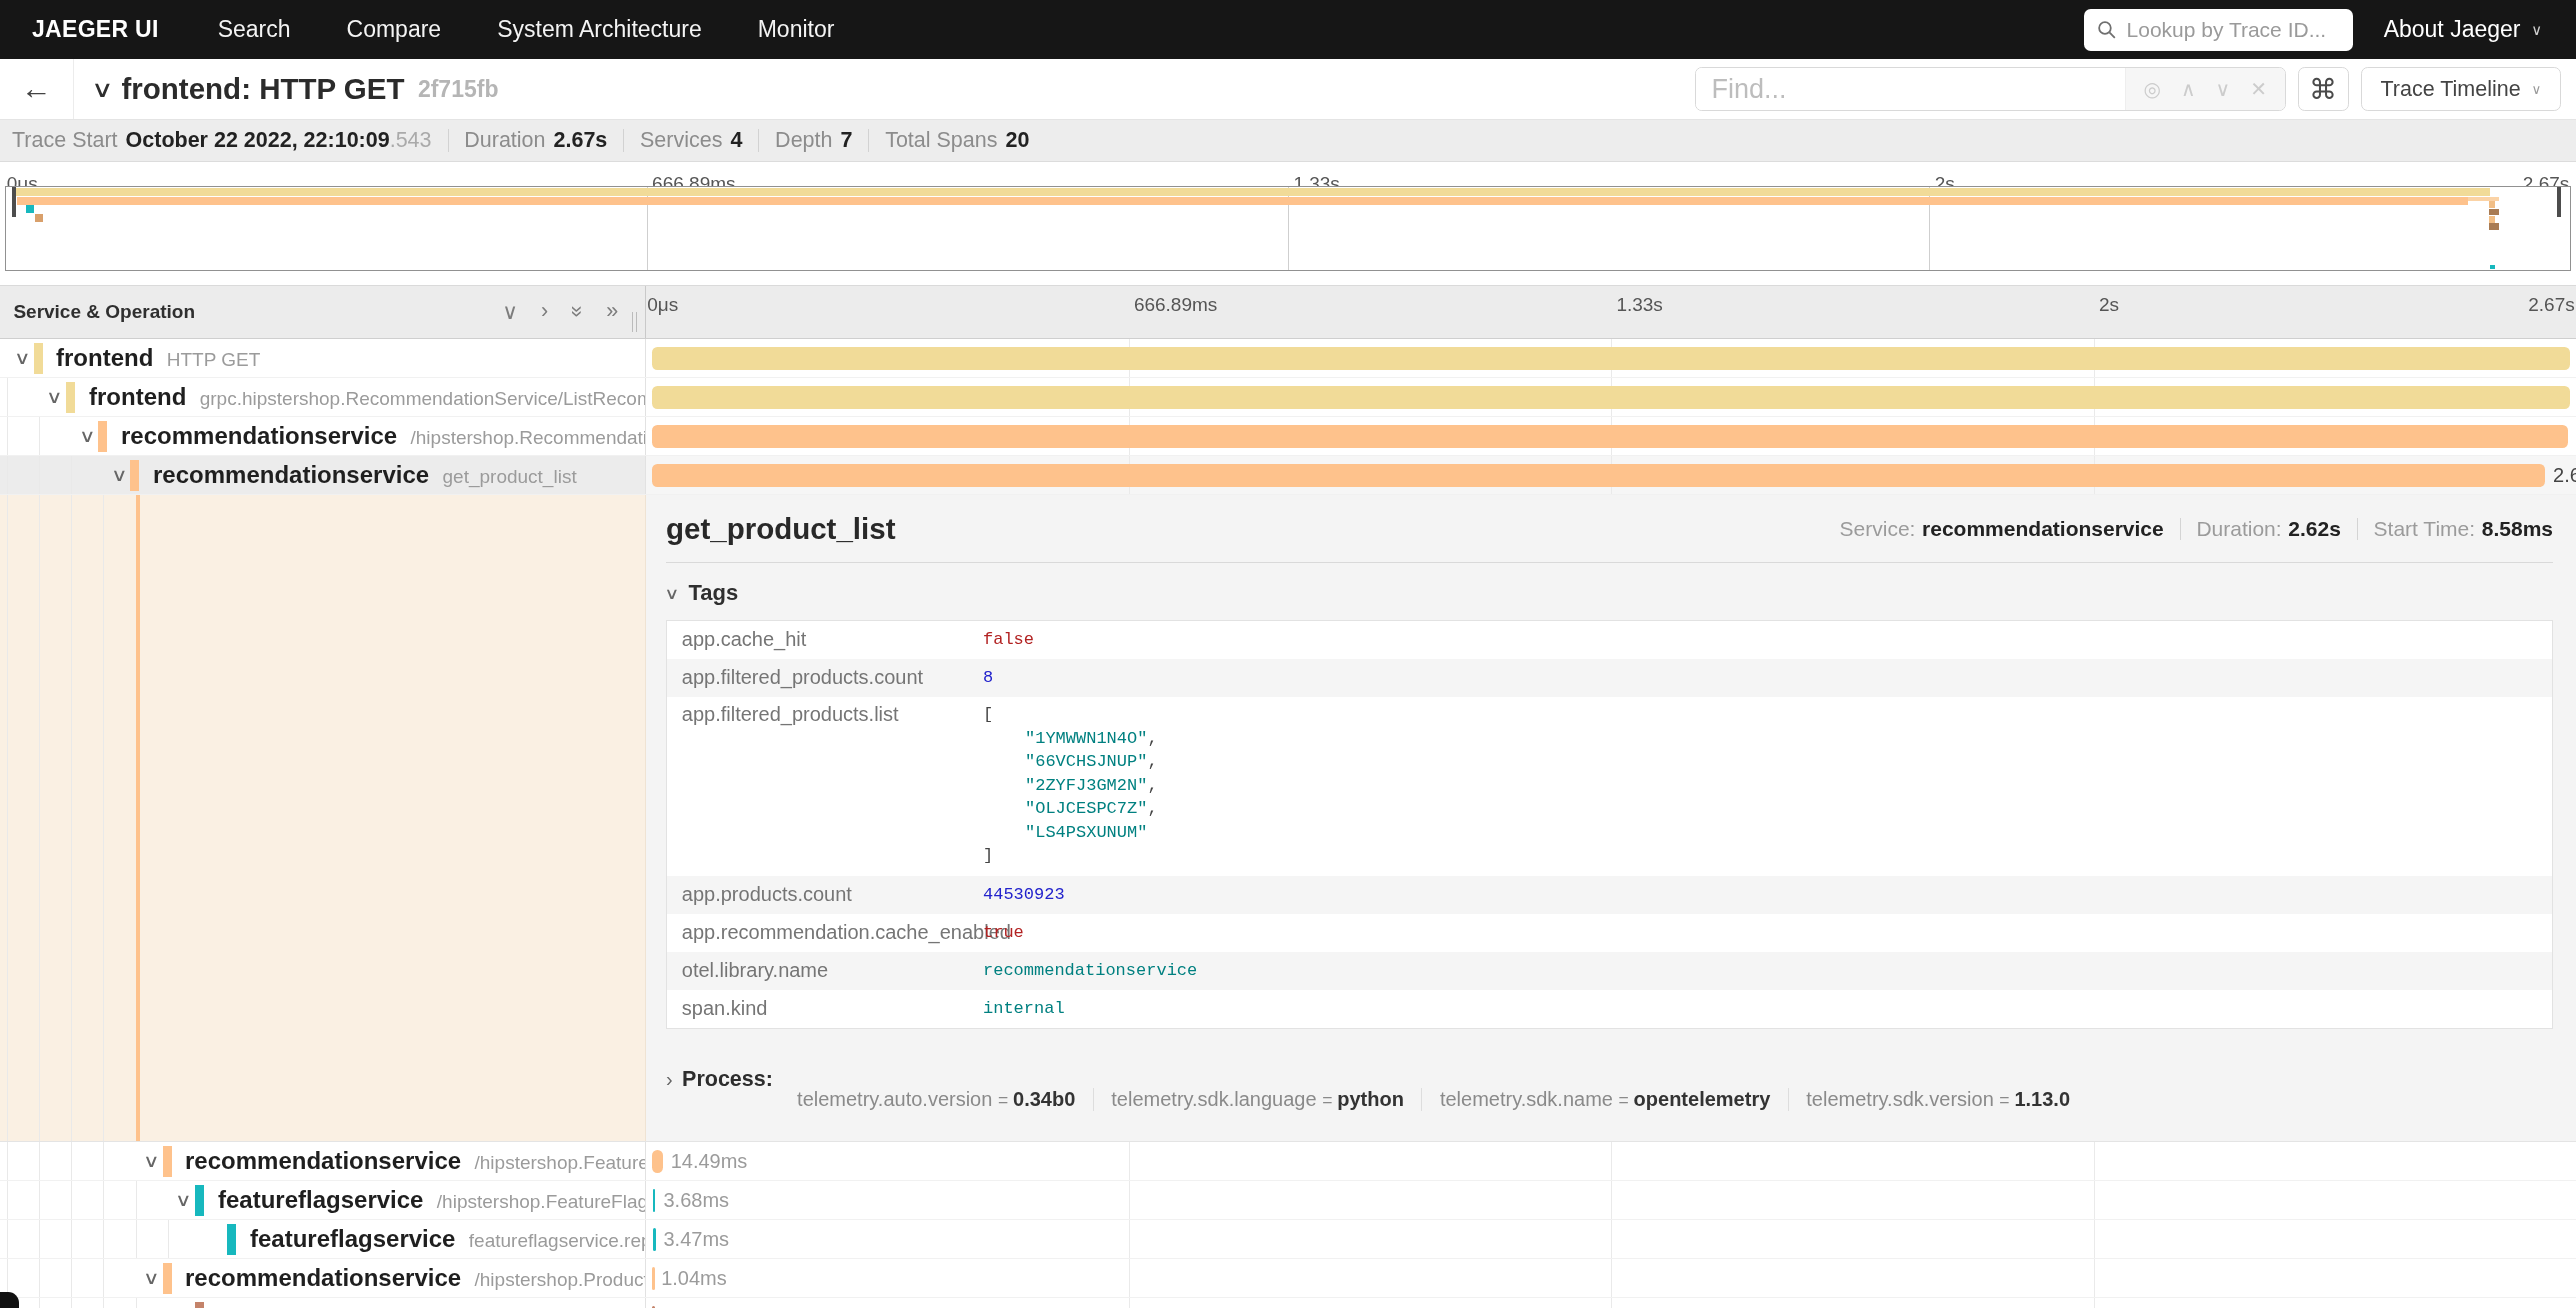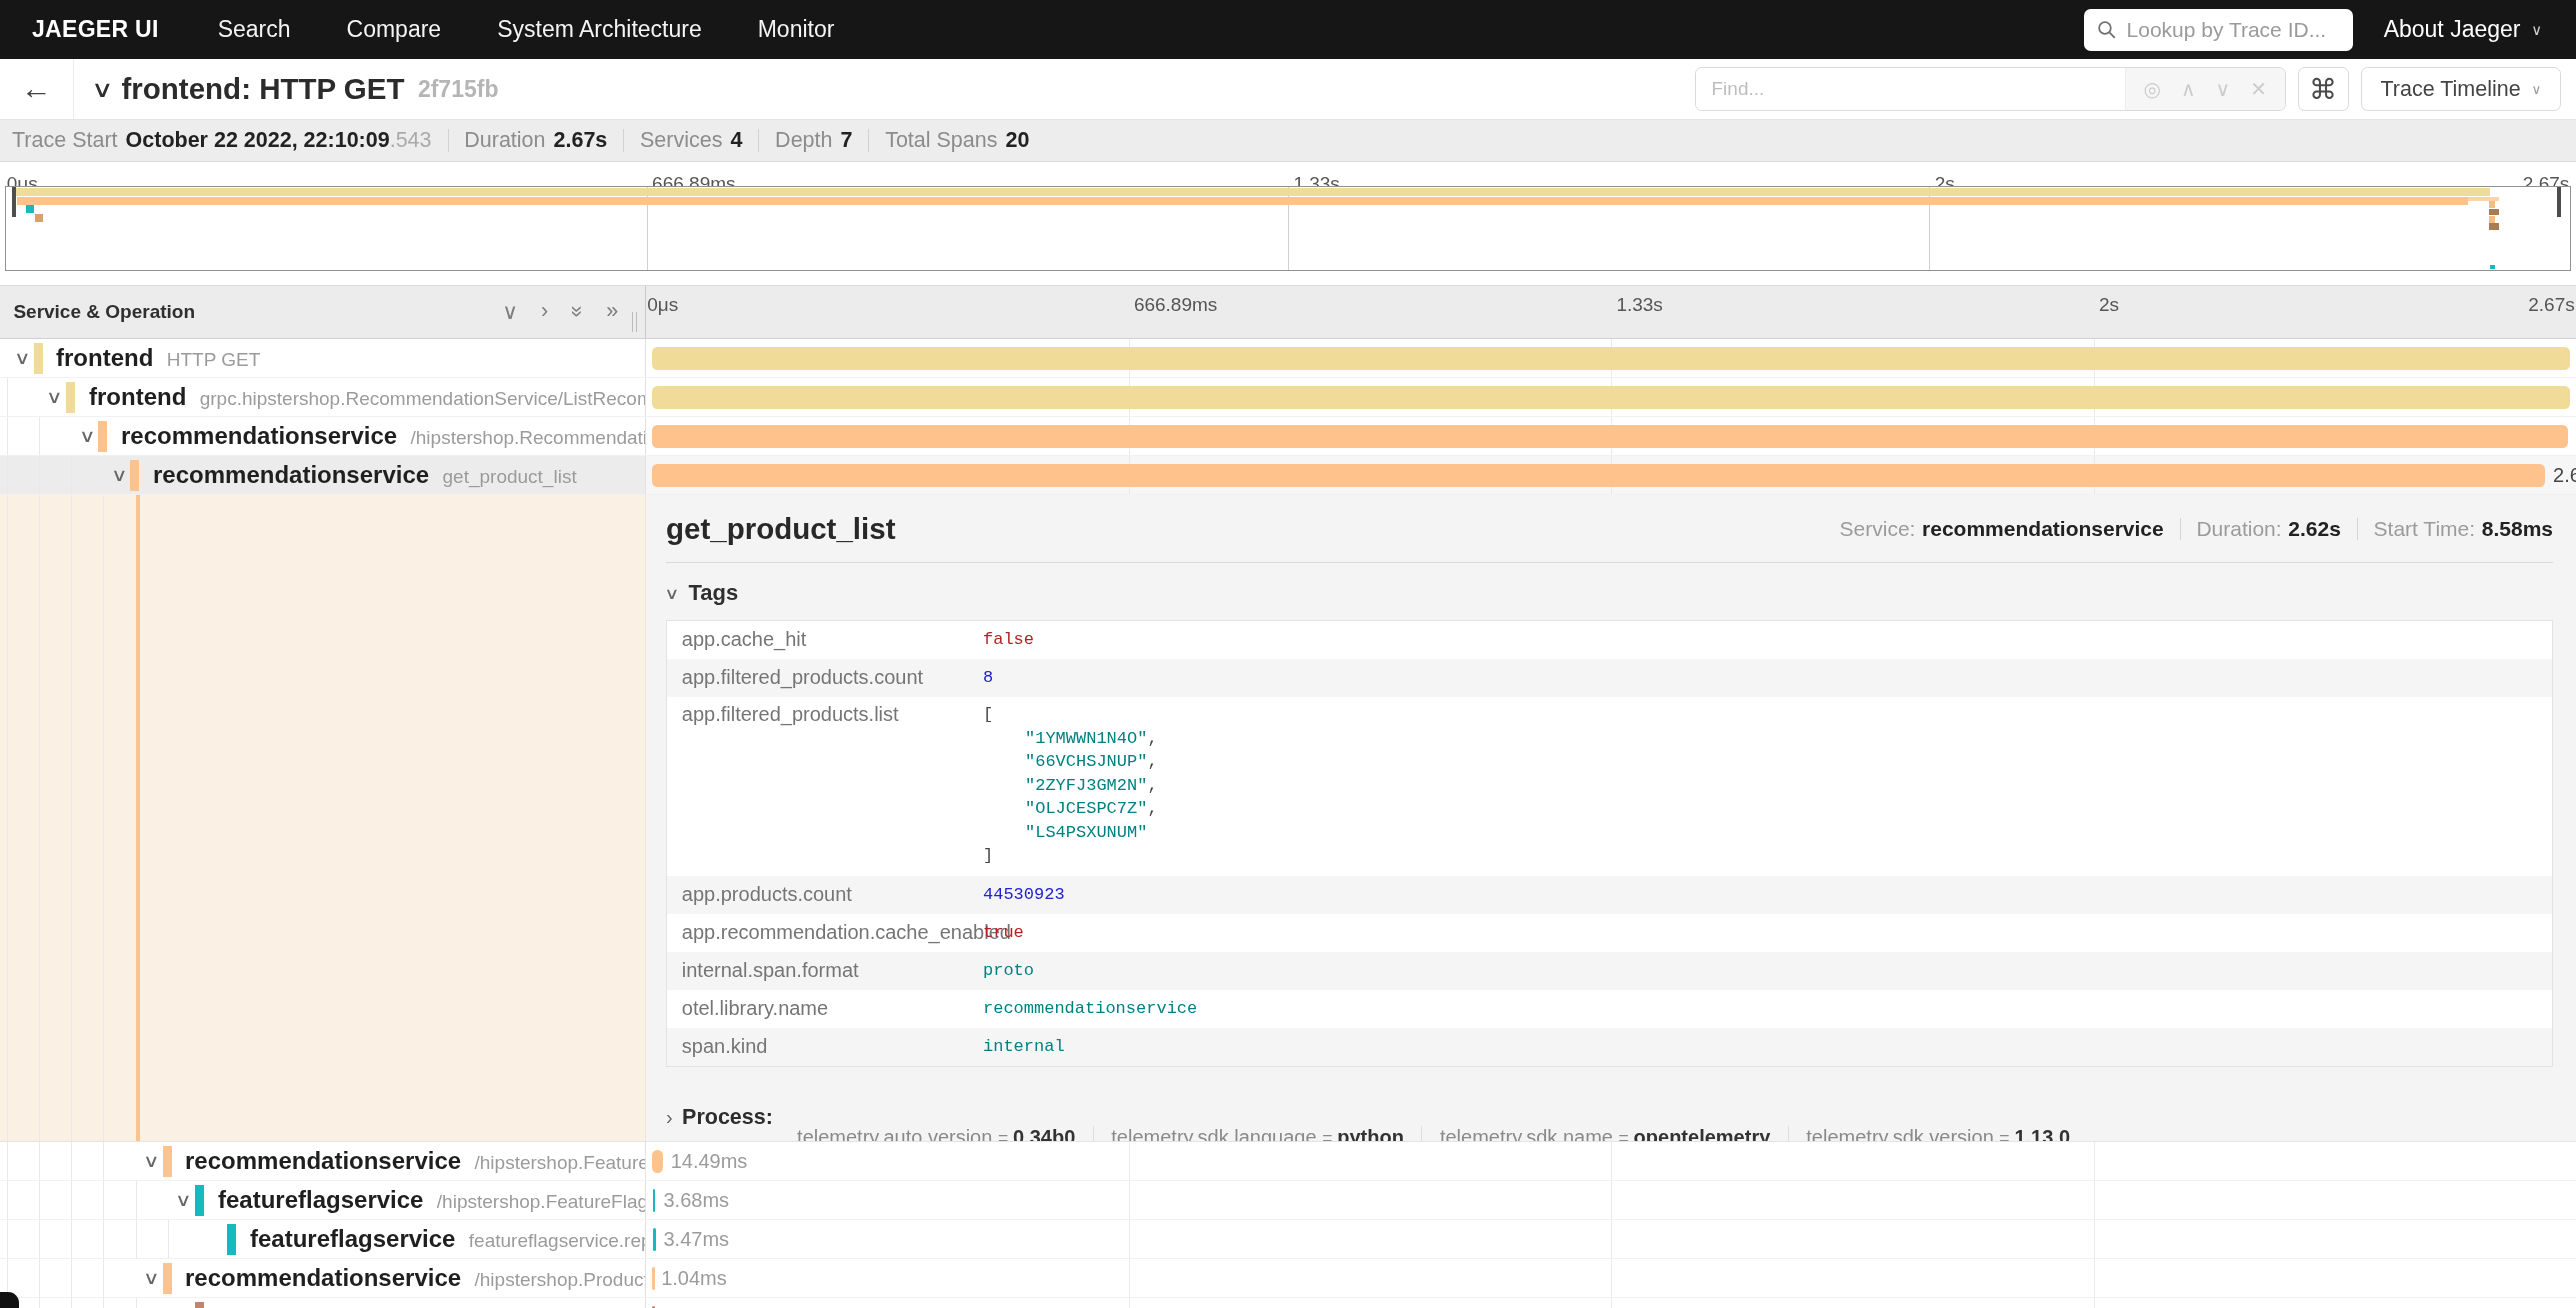--- a/index.html
+++ b/index.html
@@ -24,21 +24,21 @@
   .trace-bar { height:61px; background:#fff; border-bottom:0.7px solid #e4e4e4;
     display:flex; align-items:center; }
   .back-btn { width:74px; height:100%; border-right:0.7px solid #ececec; display:flex;
     align-items:center; justify-content:center; font-size:31px; color:#444; }
   .tchev { font-size:23px; color:#2e2e2e; margin:0 10.7px 0 20px; transform:scaleX(1.35); }
   .ttitle { font-size:29.5px; font-weight:bold; color:#2b2b2b; }
   .tid { font-size:23px; color:#b5b5b5; margin-left:13.4px; font-weight:bold; }
   .hdr-right { margin-left:auto; display:flex; align-items:center; gap:12px; padding-right:14.8px; }
   .find { width:591px; height:44px; border:0.7px solid #d9d9d9; border-radius:6.7px;
     display:flex; overflow:hidden; background:#fff; }
-  .find input { flex:1; border:none; outline:none; padding:0 16px; font-size:19px; color:#555;
+  .find input { flex:1; border:none; outline:none; padding:0 16px; font-size:27px; color:#555;
     font-family:"Liberation Sans",sans-serif; }
   .find input::placeholder { color:#bdbdbd; }
   .find-suffix { background:#f6f6f6; border-left:0.7px solid #eee; display:flex; align-items:center;
     gap:20px; padding:0 17.5px; color:#ccc; font-size:20px; }
   .cmd-btn { width:51px; height:44px; border:0.7px solid #d9d9d9; border-radius:6.7px; display:flex;
     align-items:center; justify-content:center; font-size:28px; color:#4a4a4a; background:#fff; }
   .view-btn { height:44px; border:0.7px solid #d9d9d9; border-radius:6.7px; display:flex;
     align-items:center; gap:10.7px; padding:0 19px; font-size:21.5px; color:#444; background:#fff; }
   .view-btn .dn { font-size:13.4px; color:#999; }
 
@@ -376,24 +376,20 @@
           </div>
           <div class="trow">
             <div class="tkey">app.products.count</div>
             <div class="tval" style="color: rgb(34, 34, 204);">44530923</div>
           </div>
           <div class="trow">
             <div class="tkey">app.recommendation.cache_enabled</div>
             <div class="tval" style="color: rgb(178, 34, 34);">true</div>
           </div>
           <div class="trow">
-            <div class="tkey">internal.span.format</div>
-            <div class="tval" style="color: rgb(0, 128, 128);">proto</div>
-          </div>
-          <div class="trow">
             <div class="tkey">otel.library.name</div>
             <div class="tval" style="color: rgb(0, 128, 128);">recommendationservice</div>
           </div>
           <div class="trow">
             <div class="tkey">span.kind</div>
             <div class="tval" style="color: rgb(0, 128, 128);">internal</div>
           </div>
         </div>
       <div class="process">
         <span class="pchev">›</span>

